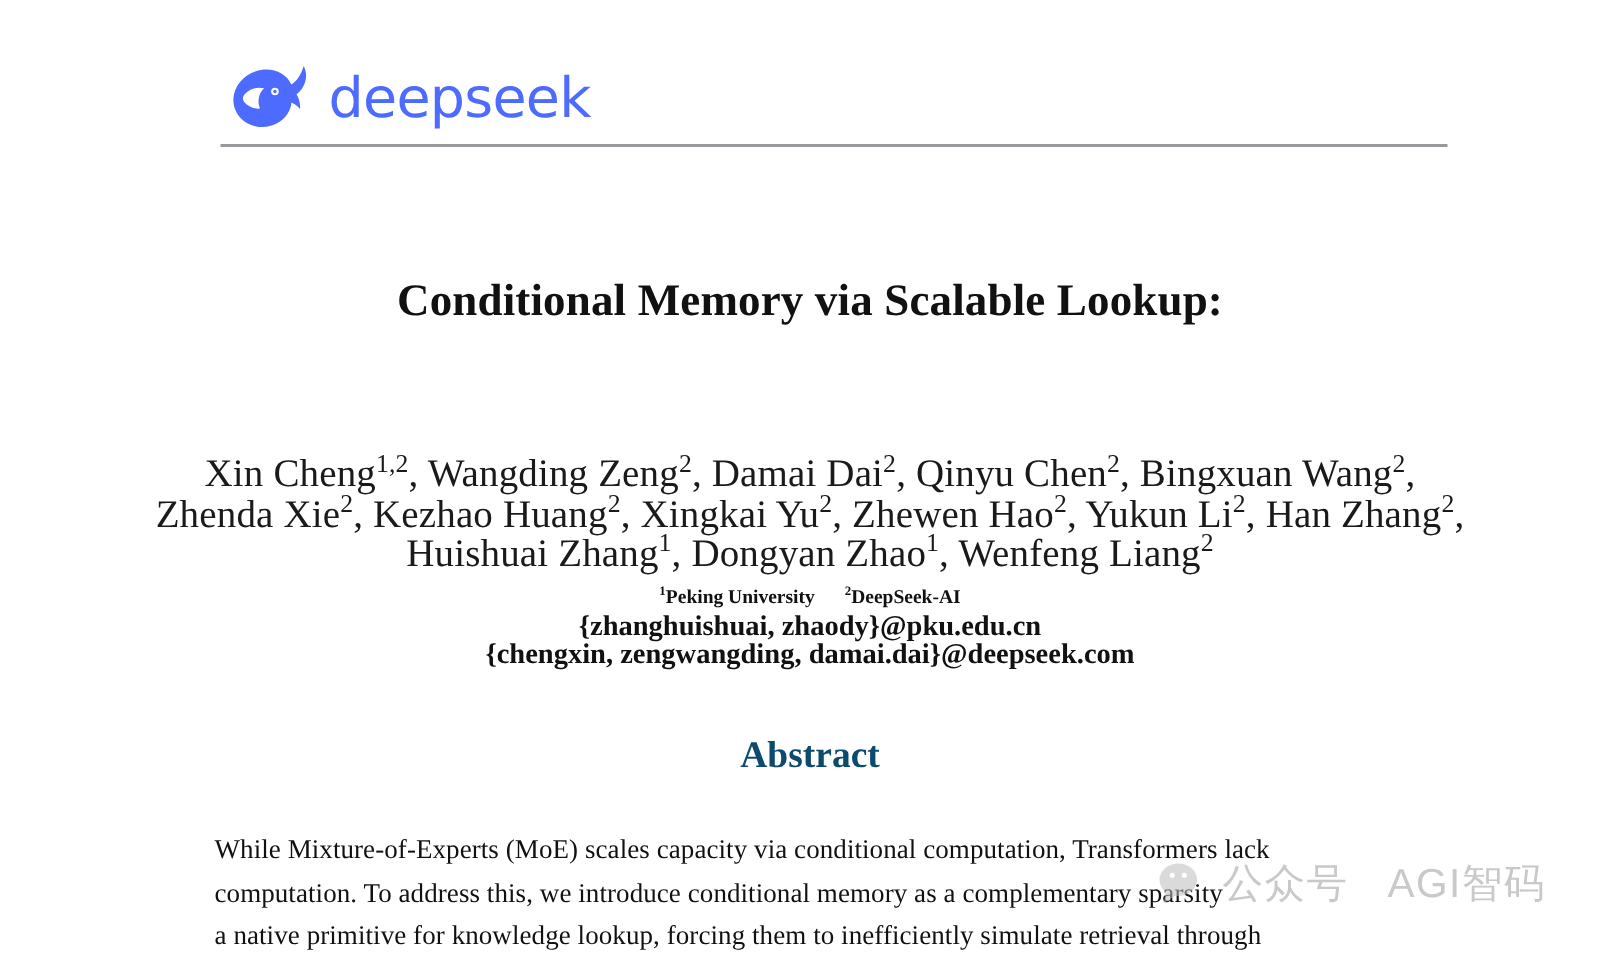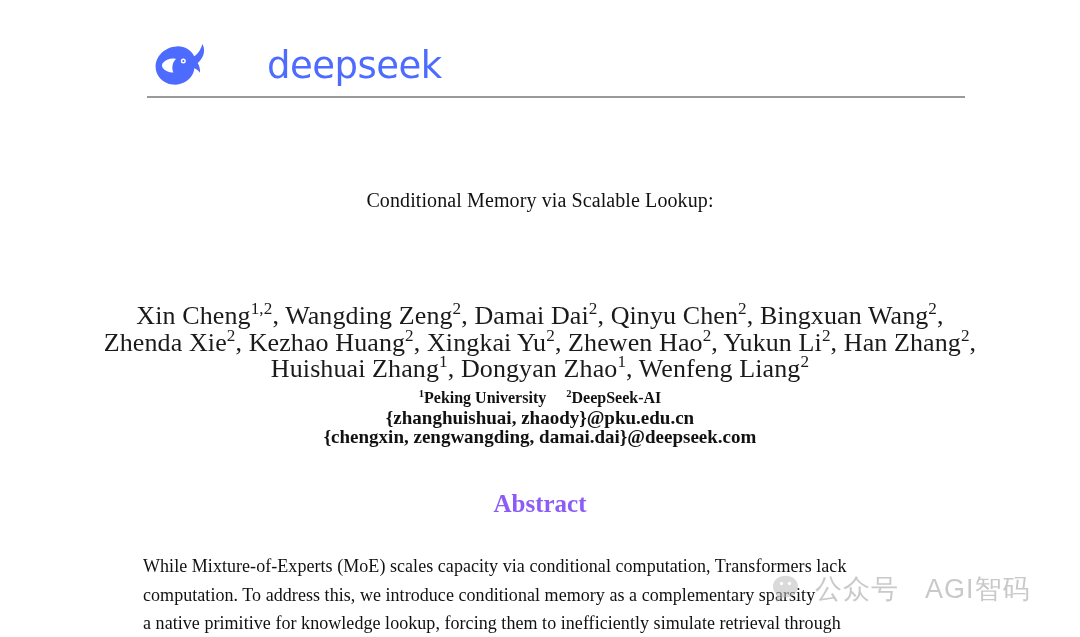--- a/index.html
+++ b/index.html
@@ -45,43 +45,42 @@
   }
   .logo-word {
     font-family: "DejaVu Sans", "Liberation Sans", sans-serif;
     font-size: 37px;
     letter-spacing: -0.5px;
     font-weight: 500;
     color: #4d6bfe;
     line-height: 1;
     position: relative;
     top: 1px;
-    margin-left: 48px;
   }
   .header-rule {
     position: absolute;
     left: 0;
     top: 58px;
     width: 818px;
     height: 2px;
     background: #9a9a9e;
   }
 
   
   .title-block {
     position: absolute;
     left: 60px;
     top: 182px;
     width: 960px;
     text-align: center;
   }
   .title-line {
     font-family: "Liberation Serif", "DejaVu Serif", serif;
-    font-weight: normal;
-    font-size: 20px;
+    font-weight: bold;
+    font-size: 30px;
     line-height: 37px;
     letter-spacing: 0.1px;
     color: #111111;
   }
 
   
   .authors-block {
     position: absolute;
     left: 60px;
     top: 303px;
@@ -103,21 +102,21 @@
   
   .affil-block {
     position: absolute;
     left: 60px;
     top: 388px;
     width: 960px;
     text-align: center;
   }
   .affil-line {
     font-weight: bold;
-    font-size: 16px;
+    font-size: 13px;
     line-height: 19.5px;
     color: #111111;
     font-family: Liberation Serif, serif;
   }
   .affil-line .gap {
     display: inline-block;
     width: 20px;
   }
   .email-line {
     font-weight: bold;
@@ -129,21 +128,21 @@
   
   .abstract-head {
     position: absolute;
     left: 60px;
     top: 489px;
     width: 960px;
     text-align: center;
     font-weight: bold;
     font-size: 25px;
     line-height: 30px;
-    color: #8b5cf6;
+    color: #0c4a6e;
   }
   .abstract-body {
     position: absolute;
     left: 143px;
     top: 552px;
     width: 826px;
   }
   .abstract-line {
     font-size: 18px;
     line-height: 28.5px;

